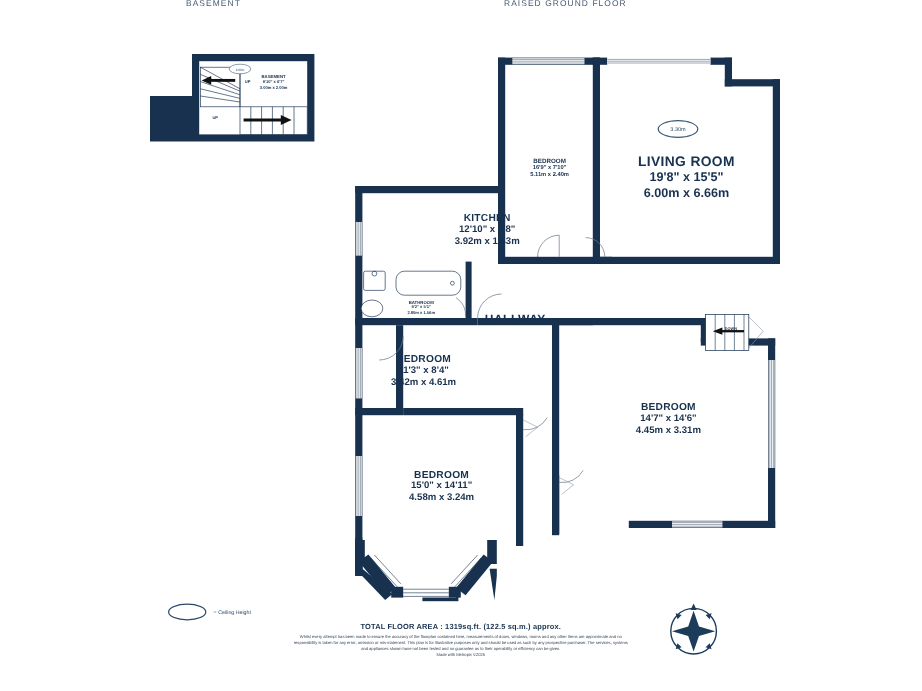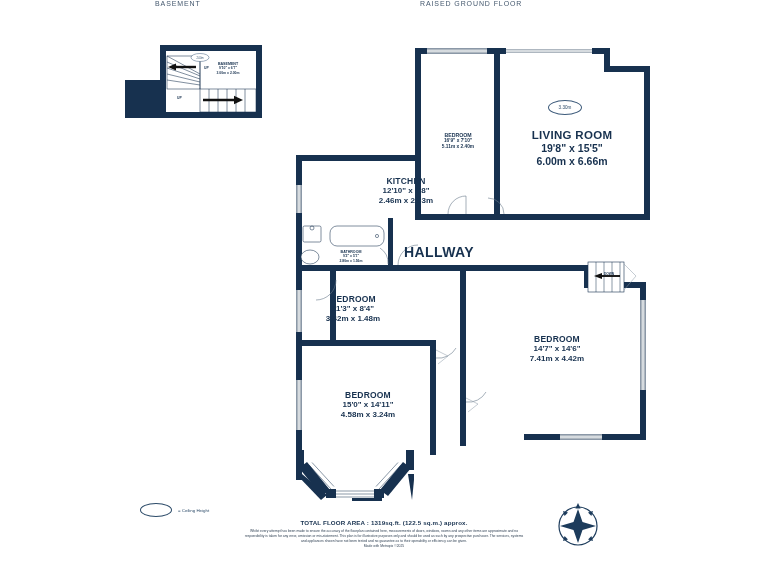--- a/index.html
+++ b/index.html
@@ -68,21 +68,21 @@
 
   .lbl-xs .rn { font-size: 3.6px; }
   .lbl-xs .rd { font-size: 3.4px; }
 
   .plain-label {
     position: absolute;
     font-weight: bold;
     white-space: nowrap;
     color: #17314f;
   }
-  #hallway-label { left: 404px; top: 244px; font-size: 14px; letter-spacing: 0.4px;}
+  #hallway-label { left: 404px; top: 261px; font-size: 10px; letter-spacing: 0.4px;}
 
   .ch-oval {
     position: absolute;
     border: 1px solid #3c5a7a;
     border-radius: 50%;
     background: #fff;
     display: flex;
     align-items: center;
     justify-content: center;
     font-size: 4.6px;
@@ -407,41 +407,41 @@
 
   <div class="room-label lbl-lg" id="lbl-living" style="left:494px; top:128px; width:156px;">
     <span class="rn">LIVING ROOM</span>
     <span class="rd">19'8"   x 15'5"</span>
     <span class="rd">6.00m  x 6.66m</span>
   </div>
 
   <div class="room-label lbl-md" id="lbl-kitchen" style="left:300px; top:176px; width:116px;margin-left:48px;">
     <span class="rn">KITCHEN</span>
     <span class="rd">12'10"   x 7'8"</span>
-    <span class="rd">2.46m  x 2.33m</span>
+    <span class="rd">3.92m  x 1.43m</span>
   </div>
 
   <div class="room-label lbl-xs" id="lbl-bathroom" style="left:316px; top:250px; width:70px;">
     <span class="rn">BATHROOM</span>
     <span class="rd">9'2"  x 5'1"</span>
     <span class="rd">2.80m x 1.56m</span>
   </div>
 
   <div class="plain-label" id="hallway-label">HALLWAY</div>
 
   <div class="room-label lbl-md" id="lbl-bedroom-mid" style="left:300px; top:294px; width:106px;">
     <span class="rn">BEDROOM</span>
     <span class="rd">11'3"   x 8'4"</span>
-    <span class="rd">3.42m  x 1.48m</span>
+    <span class="rd">3.42m  x 4.61m</span>
   </div>
 
   <div class="room-label lbl-md" id="lbl-bedroom-right" style="left:494px; top:334px; width:126px;">
     <span class="rn">BEDROOM</span>
     <span class="rd">14'7"   x 14'6"</span>
-    <span class="rd">7.41m  x 4.42m</span>
+    <span class="rd">4.45m  x 3.31m</span>
   </div>
 
   <div class="room-label lbl-md" id="lbl-bedroom-bottom" style="left:300px; top:390px; width:136px;">
     <span class="rn">BEDROOM</span>
     <span class="rd">15'0"   x 14'11"</span>
     <span class="rd">4.58m  x 3.24m</span>
   </div>
 
   <div id="legend">
     <div class="oval"></div>

